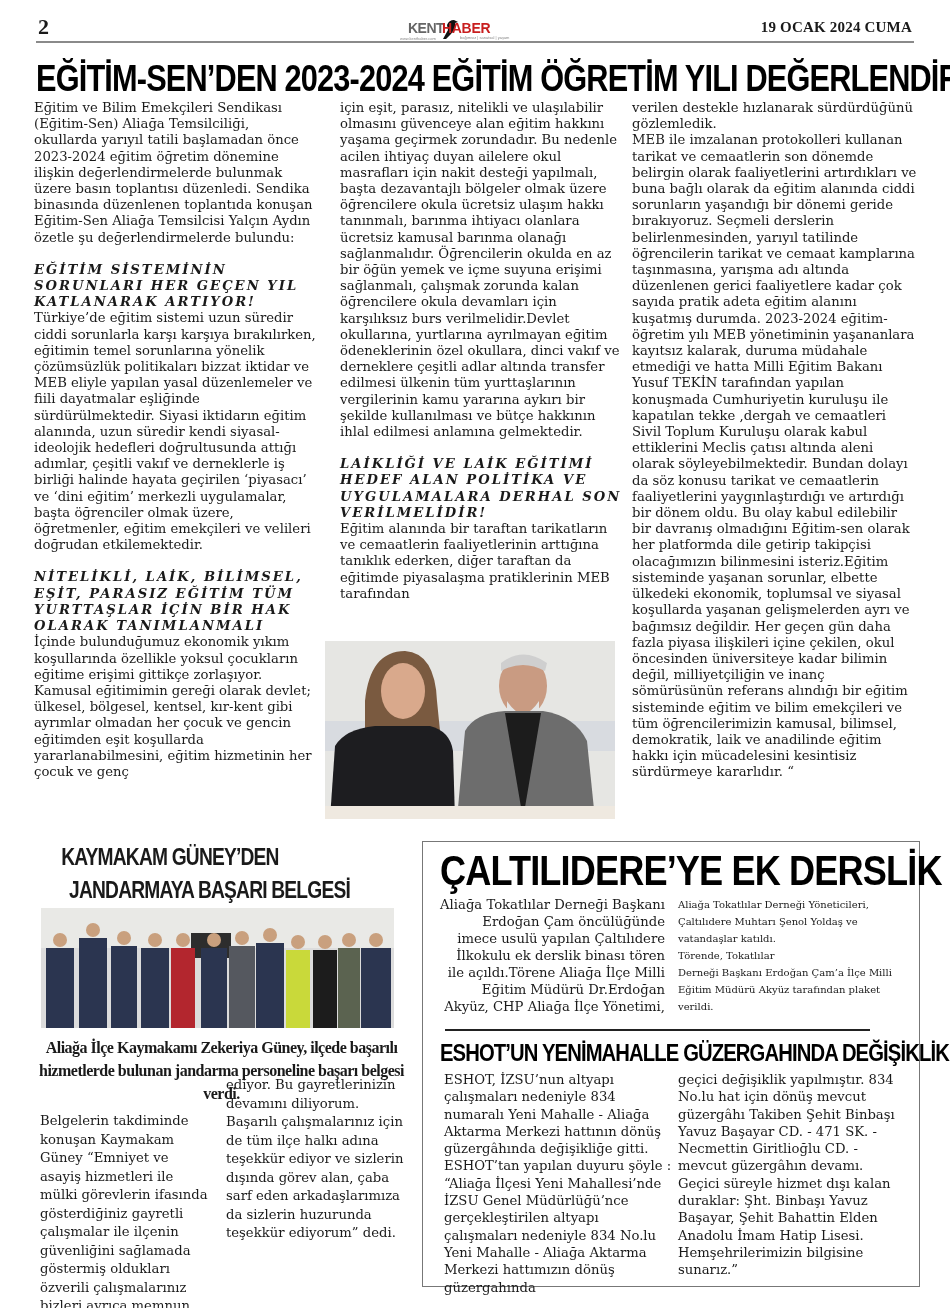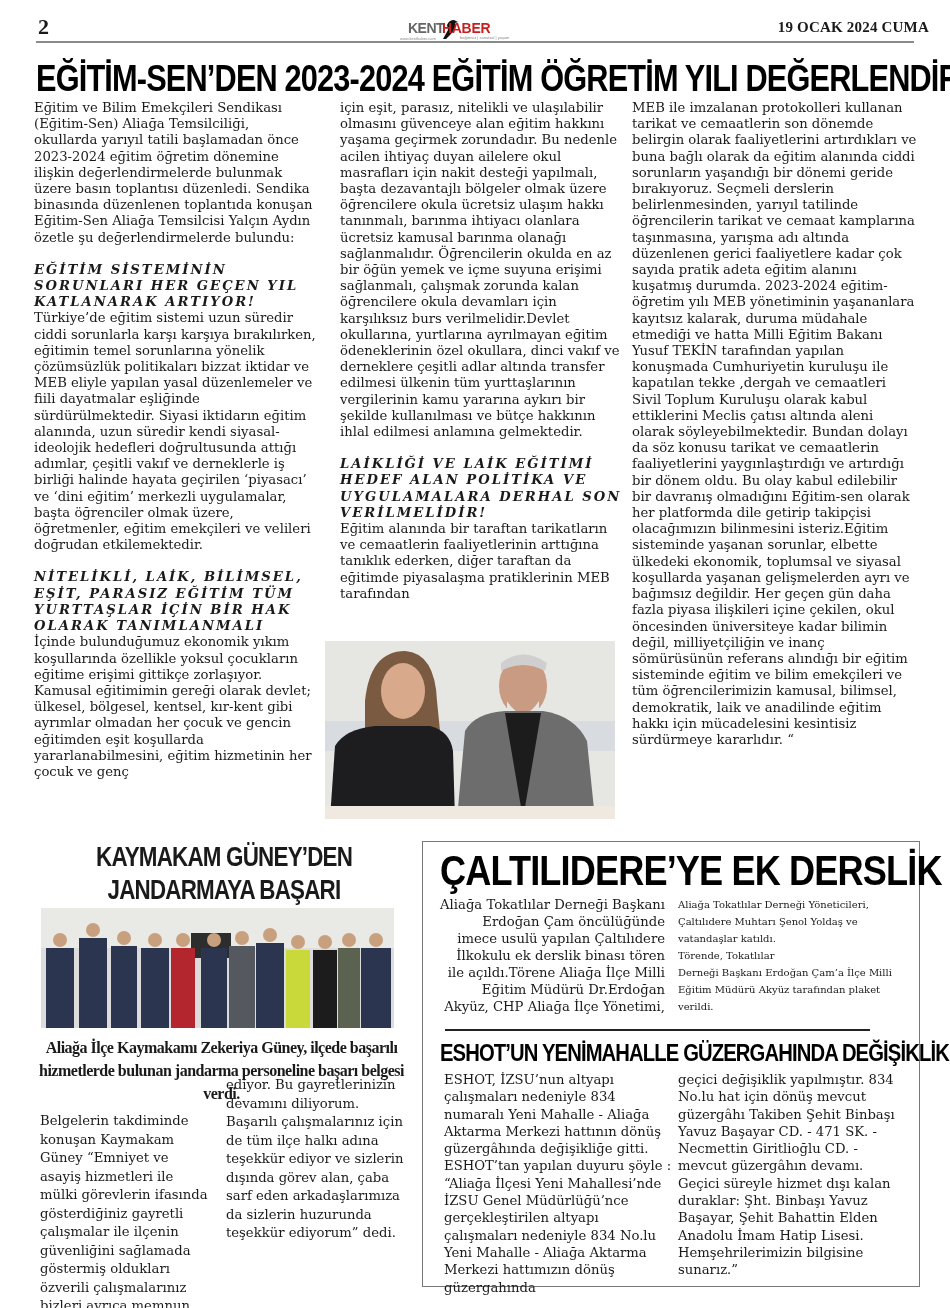--- a/index.html
+++ b/index.html
@@ -1,19 +1,19 @@
 <!DOCTYPE html>
 <html><head>
 <meta charset="utf-8">
 <style>
   html,body{margin:0;padding:0;background:#fff;}
   body{width:950px;height:1308px;position:relative;overflow:hidden;font-family:"DejaVu Serif","Liberation Serif",serif;color:#1a1a1a;}
   .abs{position:absolute;}
   .hdr-page{left:38px;top:14px;font-family:"Liberation Serif",serif;font-weight:bold;font-size:22px;}
-  .hdr-date{right:21px;top:19px;font-family:"Liberation Serif",serif;font-weight:bold;font-size:15px;letter-spacing:0.2px;}
+  .hdr-date{right:38px;top:19px;font-family:"Liberation Serif",serif;font-weight:bold;font-size:15px;letter-spacing:0.2px;}
   .hdr-rule{left:36px;right:36px;top:41px;height:2px;background:#8a8a8a;}
   .logo{left:400px;top:18px;width:150px;height:24px;}
   .logo .kent{position:absolute;left:8px;top:2px;font-family:Liberation Sans, sans-serif;font-weight:bold;font-size:14px;color:#666;letter-spacing:-0.5px;}
   .logo .bird{position:absolute;left:41px;top:0;width:18px;height:22px;}
   .logo .haber{position:absolute;left:42px;top:2px;font-family:"Liberation Sans",sans-serif;font-weight:bold;font-size:14px;color:#c81e1e;letter-spacing:-0.3px;}
   .logo .tag{position:absolute;left:60px;top:17px;font-size:4px;color:#888;font-family:"Liberation Sans",sans-serif;}
   .logo .url{position:absolute;left:0;top:18px;font-size:4px;color:#888;font-family:"Liberation Sans",sans-serif;}
 
   .headline{font-family:"Liberation Sans",sans-serif;font-weight:bold;color:#000;white-space:nowrap;transform-origin:left top;letter-spacing:-1px;}
   .h-main{left:36px;top:58px;font-size:37px;transform:scaleX(0.83);}
@@ -21,21 +21,21 @@
   .col p{margin:0;}
   .col .sub{font-style:italic;font-weight:bold;letter-spacing:2px;margin-top:14px;line-height:16.2px;}
   .col .gap{height:16px;}
   .c1{left:34px;top:100px;width:282px;}
   .c2{left:340px;top:100px;width:284px;}
   .c3{left:632px;top:100px;width:286px;}
 
   .photo1{left:325px;top:641px;width:290px;height:178px;background:linear-gradient(#e8e8e6,#dadad7);overflow:hidden;}
   .photo2{left:41px;top:908px;width:353px;height:120px;background:linear-gradient(#e0e2e4,#c9cbcd);overflow:hidden;}
 
-  .h-kay{left:34px;top:840px;width:380px;text-align:center;font-family:"Liberation Sans",sans-serif;font-weight:bold;font-size:28px;line-height:33px;letter-spacing:-1px;}
+  .h-kay{left:34px;top:840px;width:380px;font-family:"Liberation Sans",sans-serif;font-weight:bold;font-size:24px;line-height:33px;letter-spacing:-1px;}
   .h-kay span{display:inline-block;transform:scaleX(0.8);transform-origin:center;}
   .lead{left:34px;top:1036px;width:375px;font-family:Liberation Serif, serif;font-weight:bold;font-size:16px;line-height:23px;letter-spacing:-0.5px;text-align:center;}
   .k1{left:40px;top:1112px;width:170px;font-size:13.2px;line-height:18.5px;}
   .k2{left:226px;top:1076px;width:180px;font-size:13.2px;line-height:18.5px;}
 
   .box{left:422px;top:841px;width:496px;height:444px;border:1.5px solid #777;}
   .h-calt{left:440px;top:847px;font-size:42px;transform:scaleX(0.86);}
   .ca1{left:440px;top:896px;width:225px;font-size:13.2px;line-height:17px;text-align:right;}
   .ca2{left:678px;top:896px;width:230px;font-size:10px;line-height:17px;}
   .rule2{left:445px;top:1029px;width:425px;height:1.5px;background:#222;}
@@ -90,20 +90,21 @@
     <ellipse cx="198" cy="45" rx="24" ry="30" fill="#c99b82"></ellipse>
     <path d="M176 22 Q198 5 222 22 L220 30 Q198 18 176 30 Z" fill="#cfcfcf"></path>
     <path d="M182 60 Q198 85 214 60 L214 70 Q198 92 182 70 Z" fill="#e4e4e4"></path>
     <path d="M132 178 L140 90 Q150 72 180 70 L218 70 Q250 75 262 100 L270 178 Z" fill="#6d6d6d"></path>
     <path d="M180 72 L198 178 L216 72 Z" fill="#1c1c1c"></path>
     <rect x="0" y="165" width="290" height="13" fill="#efe9e0"></rect>
   </svg>
 </div>
 
 <div class="abs col c3">
+  <p>verilen destekle hızlanarak sürdürdüğünü gözlemledik.</p>
   <p>MEB ile imzalanan protokolleri kullanan tarikat ve cemaatlerin son dönemde belirgin olarak faaliyetlerini artırdıkları ve buna bağlı olarak da eğitim alanında ciddi sorunların yaşandığı bir dönemi geride bırakıyoruz. Seçmeli derslerin belirlenmesinden, yarıyıl tatilinde öğrencilerin tarikat ve cemaat kamplarına taşınmasına, yarışma adı altında düzenlenen gerici faaliyetlere kadar çok sayıda pratik adeta eğitim alanını kuşatmış durumda. 2023-2024 eğitim-öğretim yılı MEB yönetiminin yaşananlara kayıtsız kalarak, duruma müdahale etmediği ve hatta Milli Eğitim Bakanı Yusuf TEKİN tarafından yapılan konuşmada Cumhuriyetin kuruluşu ile kapatılan tekke ,dergah ve cemaatleri Sivil Toplum Kuruluşu olarak kabul ettiklerini  Meclis çatısı altında  aleni olarak söyleyebilmektedir. Bundan dolayı da söz konusu tarikat ve cemaatlerin faaliyetlerini yaygınlaştırdığı ve artırdığı bir dönem oldu. Bu olay kabul edilebilir bir davranış olmadığını Eğitim-sen olarak her platformda dile getirip takipçisi olacağımızın bilinmesini isteriz.Eğitim sisteminde yaşanan sorunlar, elbette ülkedeki ekonomik, toplumsal ve siyasal koşullarda yaşanan gelişmelerden ayrı ve bağımsız değildir. Her geçen gün daha fazla piyasa ilişkileri içine çekilen, okul öncesinden üniversiteye kadar bilimin değil, milliyetçiliğin ve inanç sömürüsünün referans alındığı bir eğitim sisteminde eğitim ve bilim emekçileri ve tüm öğrencilerimizin kamusal, bilimsel, demokratik, laik ve anadilinde eğitim hakkı için mücadelesini kesintisiz sürdürmeye kararlıdır. “</p>
 </div>
 
 <div class="abs h-kay">
   <span>KAYMAKAM GÜNEY’DEN</span><br>
   <span>JANDARMAYA BAŞARI BELGESİ</span>
 </div>
 <div class="abs photo2" title="Jandarma personeli ile toplu fotoğraf">
   <svg width="353" height="120" viewBox="0 0 353 120">
     <rect width="353" height="120" fill="#dcdcdc"></rect>

